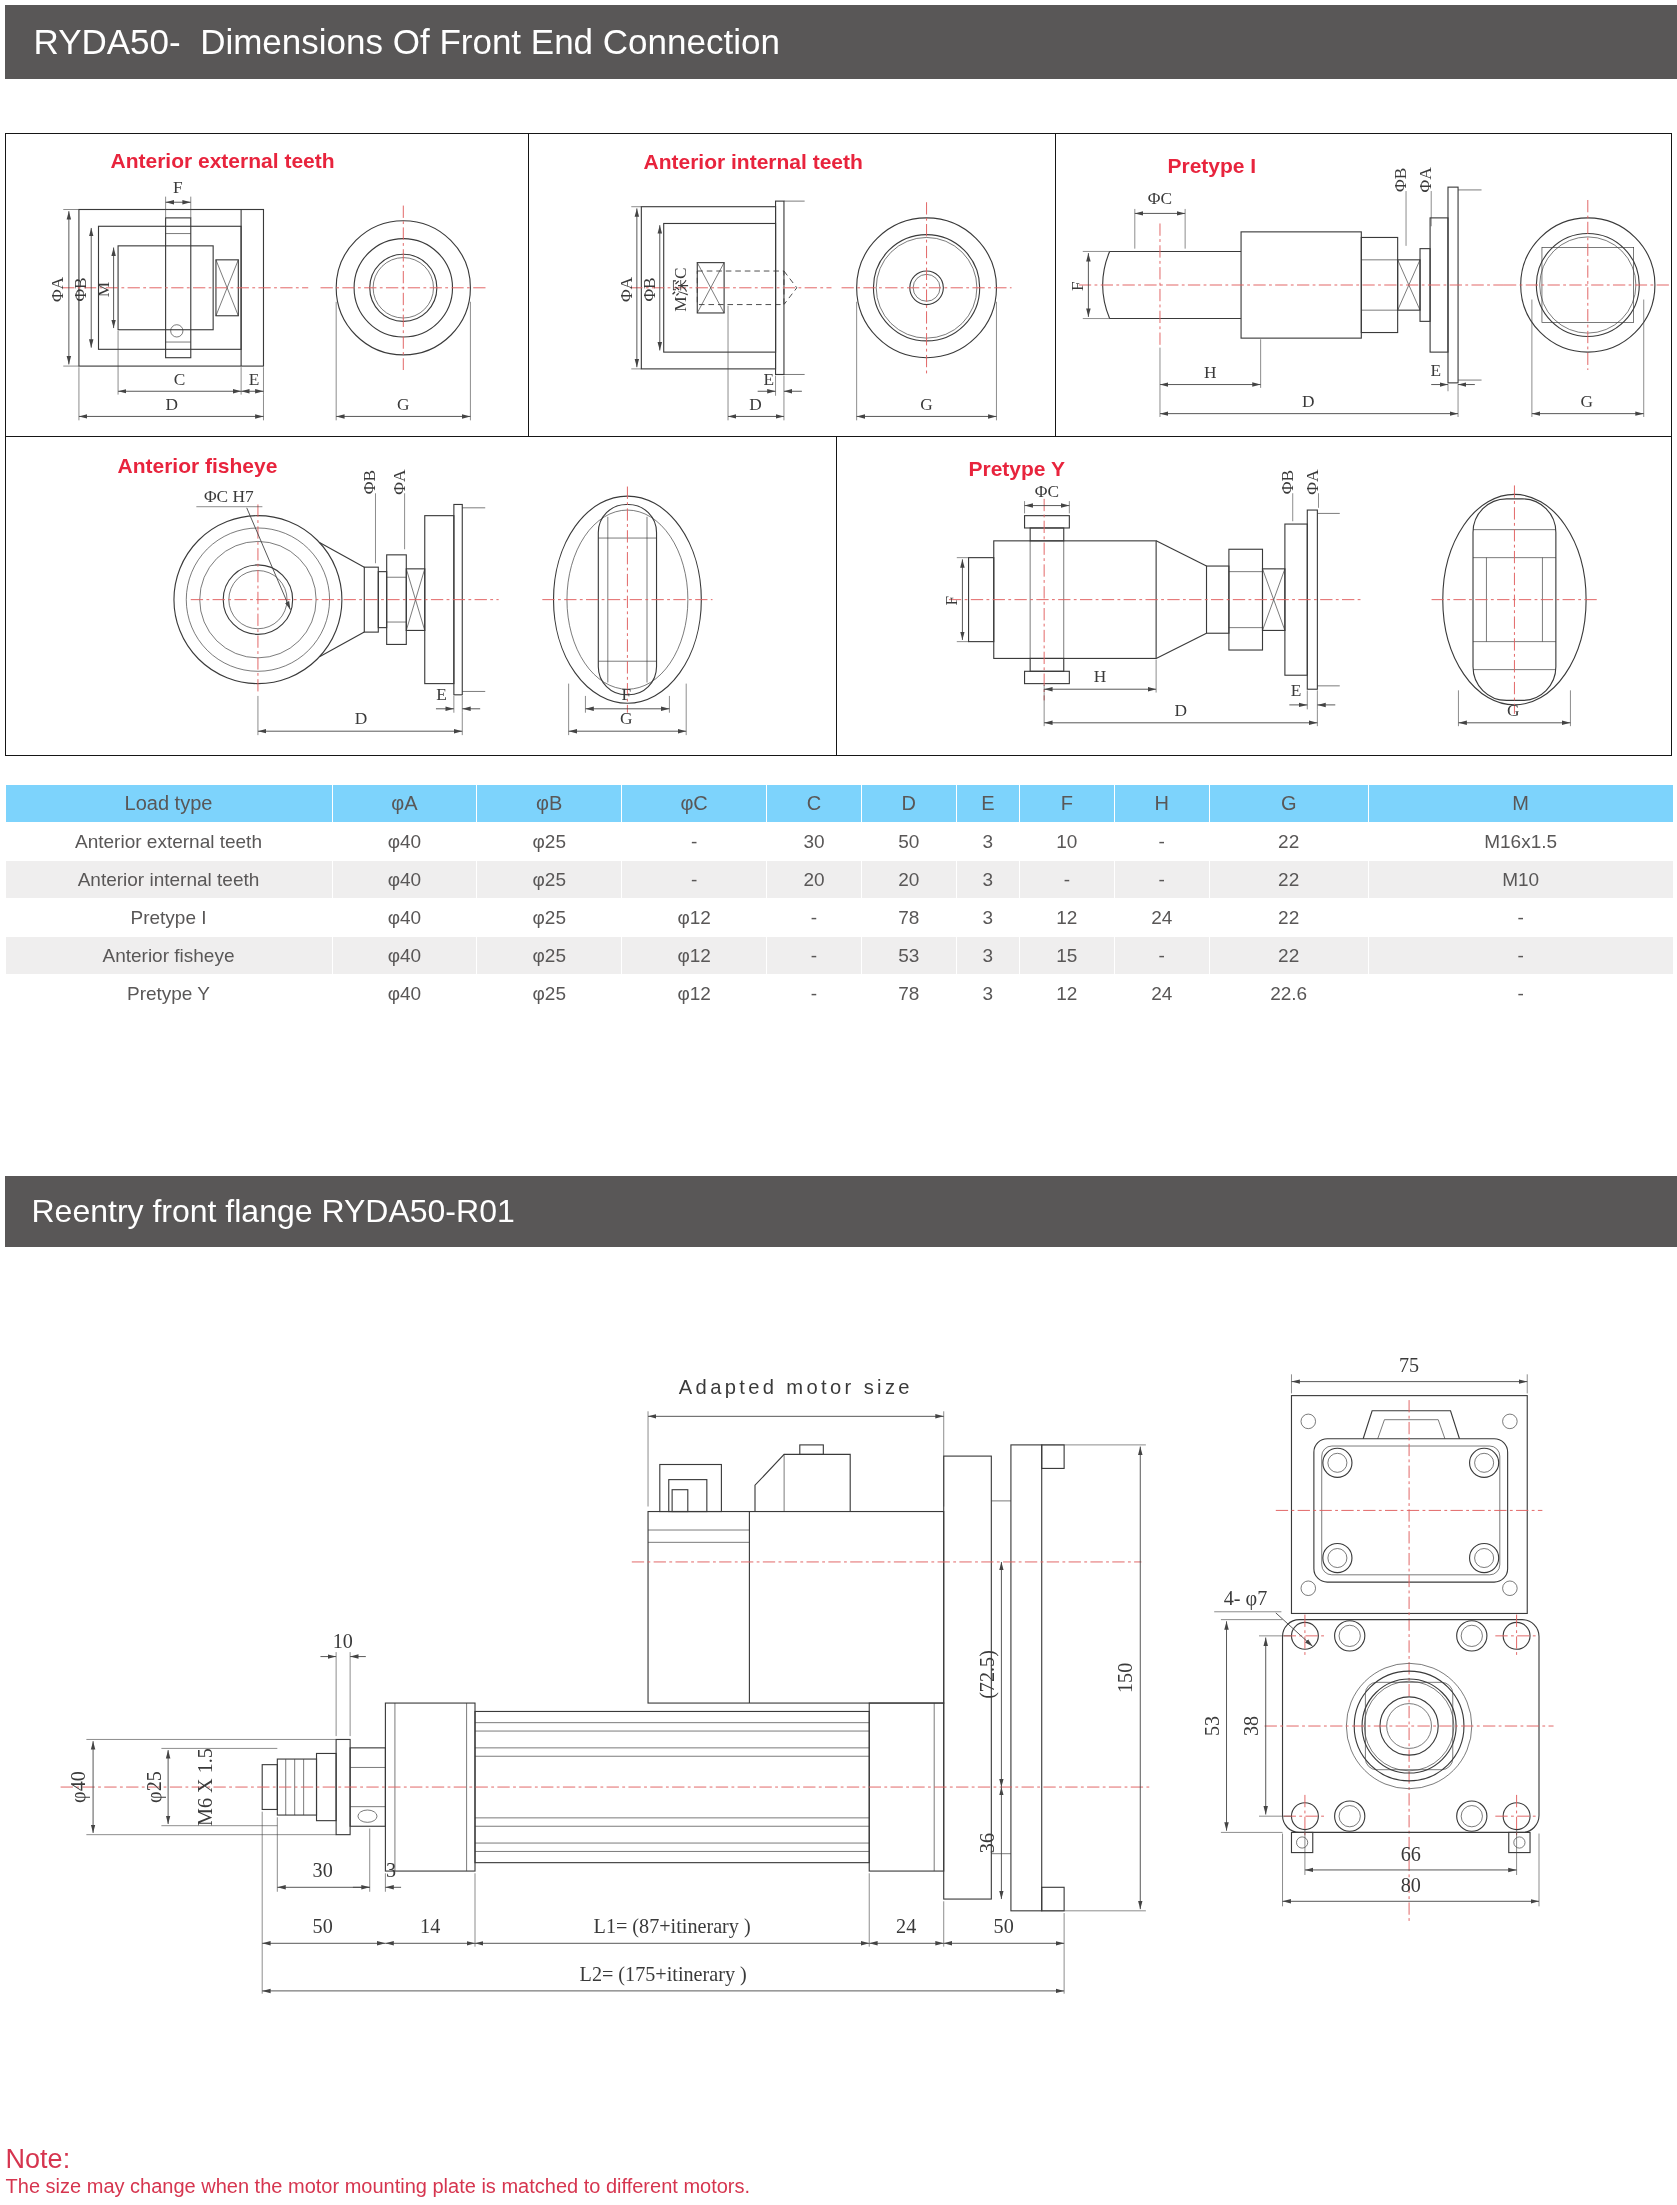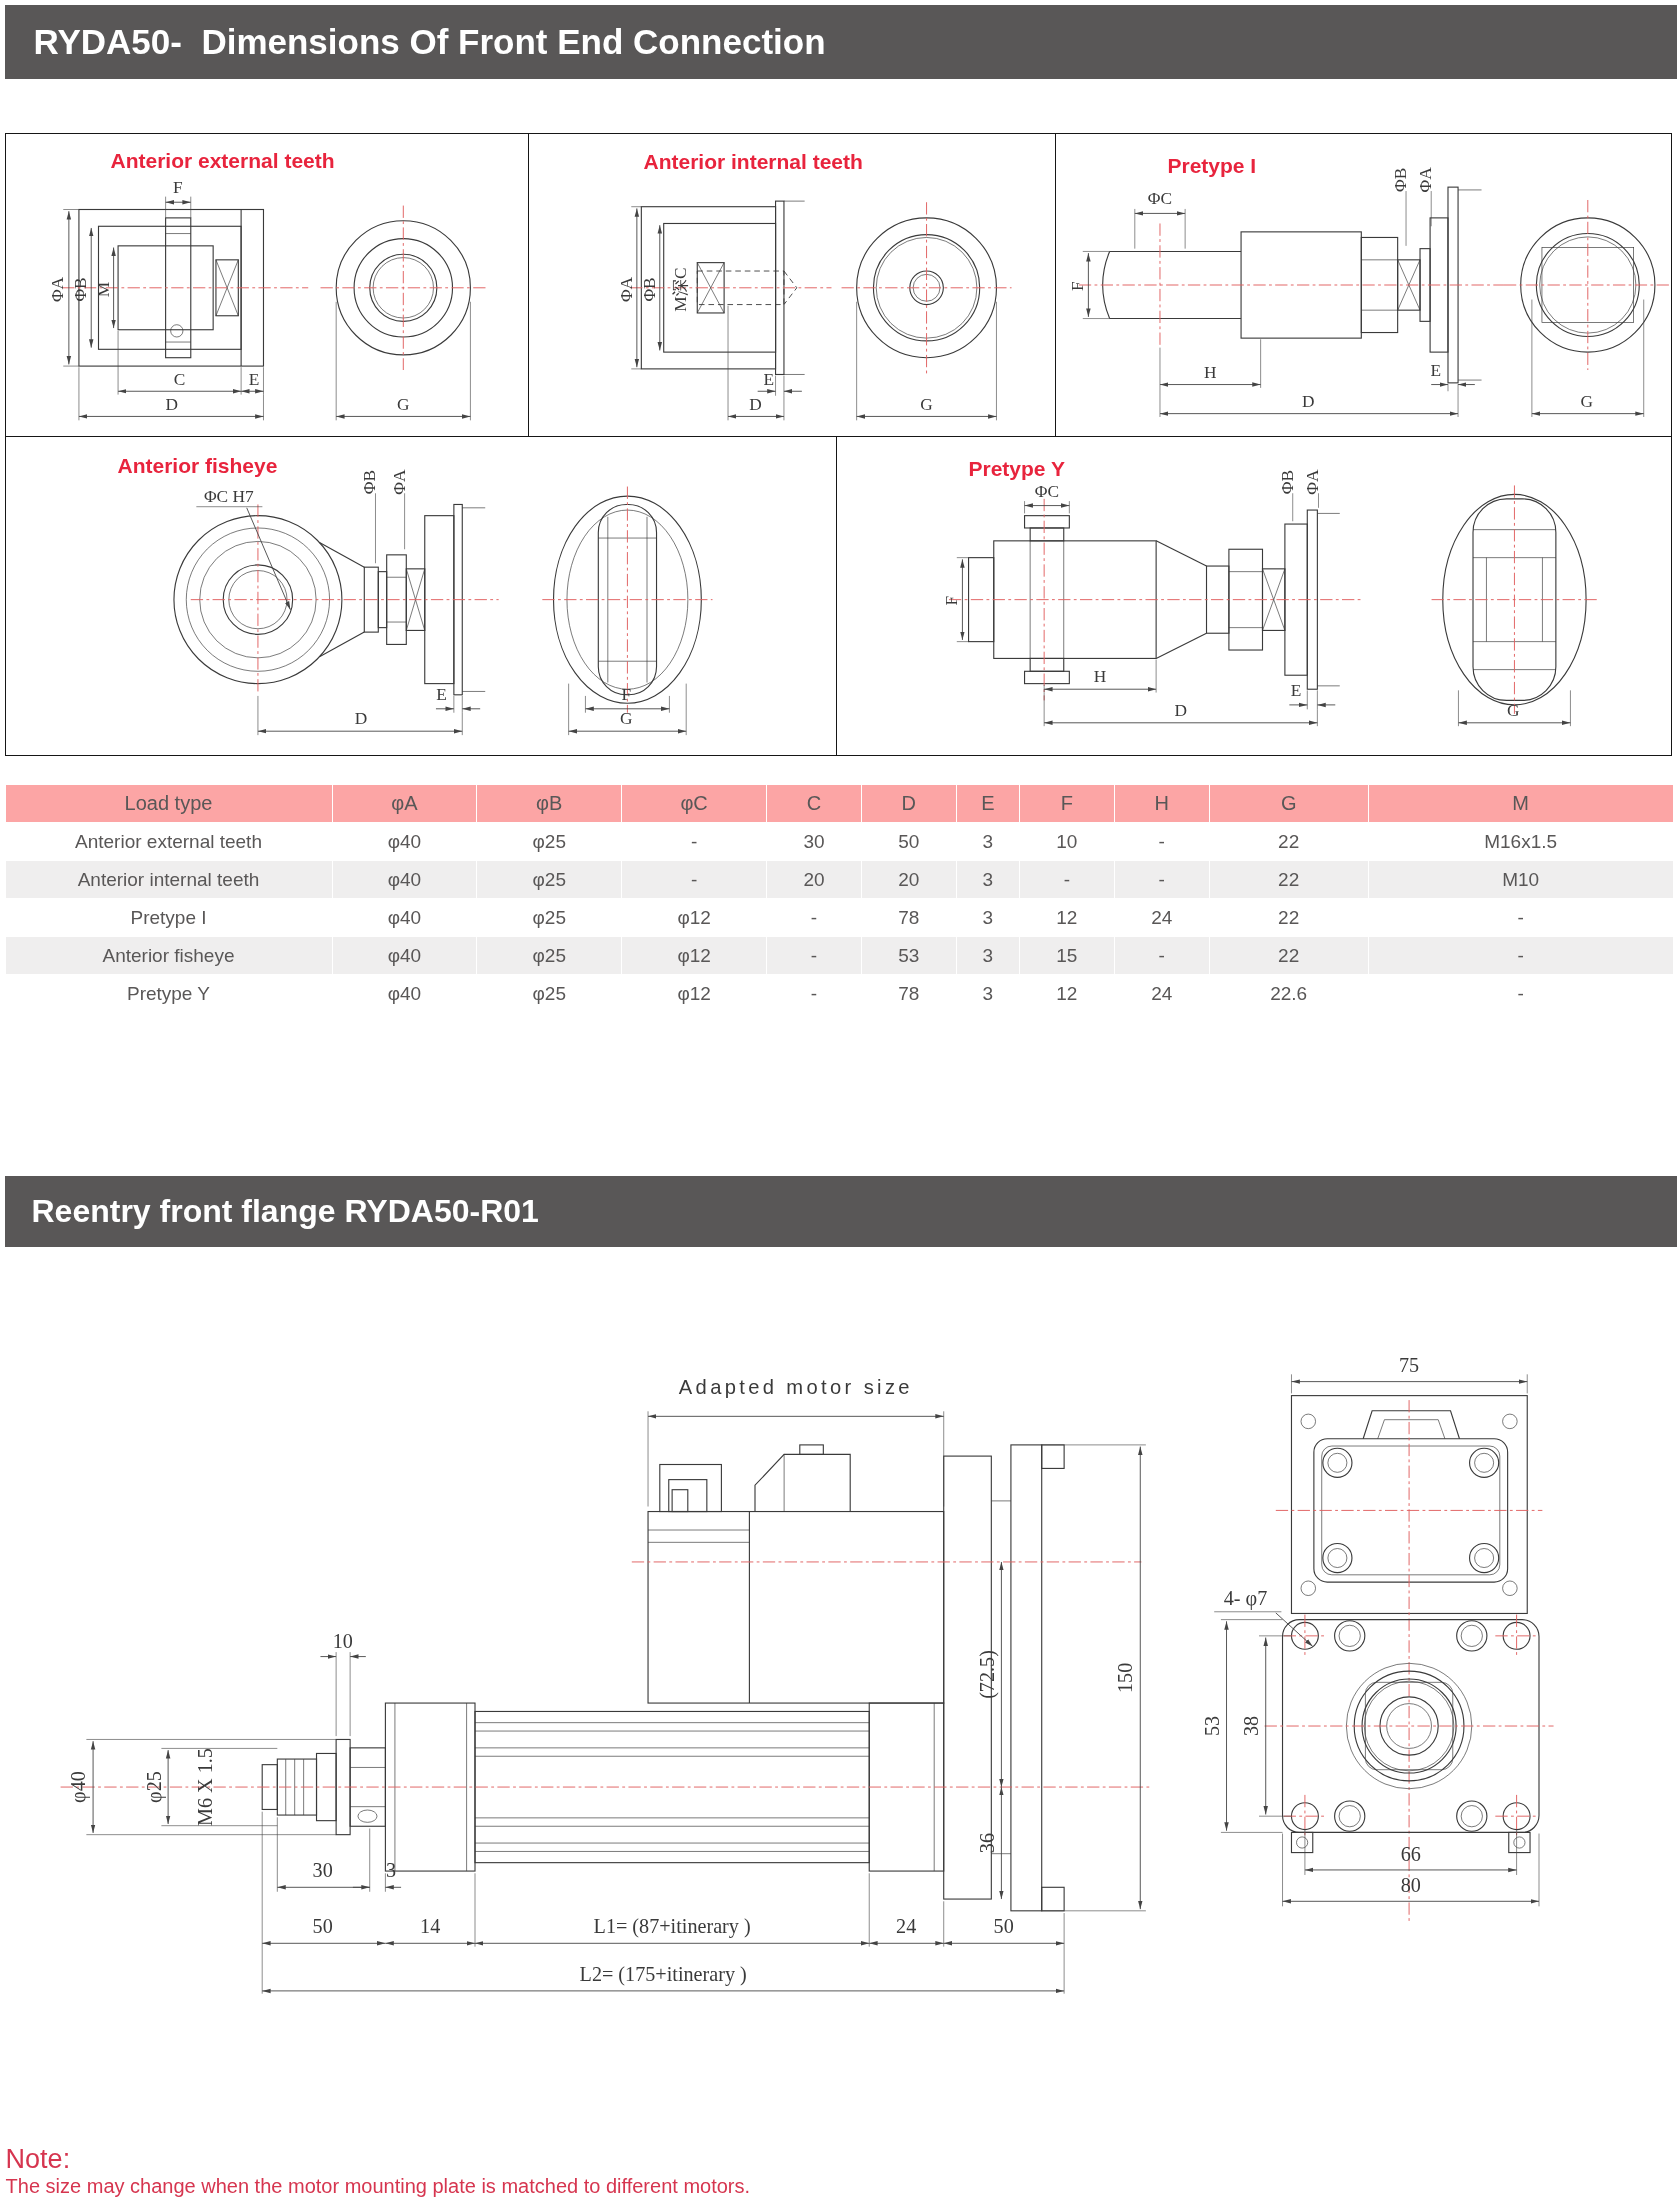--- a/index.html
+++ b/index.html
@@ -1,19 +1,19 @@
 <!DOCTYPE html>
 <html style="font-size:9px"><head>
 <meta charset="utf-8">
 <style>
   html,body{margin:0;padding:0;background:#fff;}
   .sheet{position:relative;width:1678px;height:2205px;background:#fff;overflow:hidden;
          font-family:"Liberation Sans",sans-serif;color:#3a3a3a;}
   .bar{position:absolute;left:4.5px;right:0;background:#595757;color:#fff;display:flex;align-items:center;
-       font-weight:bold;white-space:pre;text-align:center;}
+       font-weight:normal;white-space:pre;text-align:center;}
   .bar1{top:4.5px;height:74px;font-size:35px;padding-left:29px;}
   .bar2{top:1176px;height:71px;font-size:32px;padding-left:27px;}
   .panelbox{position:absolute;left:4.5px;top:133px;width:1665px;border:1.7px solid #161616;}
   .prow{display:flex;}
   .prow1{height:302px;border-bottom:1.7px solid #161616;}
   .prow2{height:318px;}
   .panel{position:relative;height:100%;}
   .pdiv{border-right:1.7px solid #161616;}
   .ptitle{position:absolute;color:#e8243d;font-size:21px;font-weight:600;z-index:2;}
   svg{position:absolute;left:0;top:0;}
@@ -23,21 +23,21 @@
   .cl{stroke:#e06060;stroke-width:1.7;fill:none;stroke-dasharray:22 6 5 6;}
   .dim{stroke:#444;stroke-width:1.6;fill:none;}
   .ext{stroke:#444;stroke-width:1.1;fill:none;}
   text{font-family:"Liberation Serif",serif;fill:#3a3a3a;text-anchor:middle;}
   .t30{font-size:31px;}
   .t34{font-size:36px;}
   .sans{font-family:"Liberation Sans",sans-serif;font-size:36px;letter-spacing:6px;fill:#3a3a3a;}
   .dtable{position:absolute;left:4.5px;top:784px;width:1669px;border-collapse:separate;border-spacing:1.7px;}
   .dtable th,.dtable td{height:35px;text-align:center;vertical-align:middle;font-weight:normal;
        font-size:19px;color:#595757;}
-  .dtable th{background:#fca5a5;font-size:20px;}
+  .dtable th{background:#7dd3fc;font-size:20px;}
   .dtable td{background:#fff;}
   .dtable tr.alt td{background:#efeeee;}
   .dtable .c0{width:324px;}
   .note{position:absolute;left:5.6px;top:2144px;color:#d6354f;}
   .note .nt{font-size:27px;font-weight:normal;}
   .note .nb{font-size:20px;margin-top:0;}
 </style>
 </head>
 <body>
 

